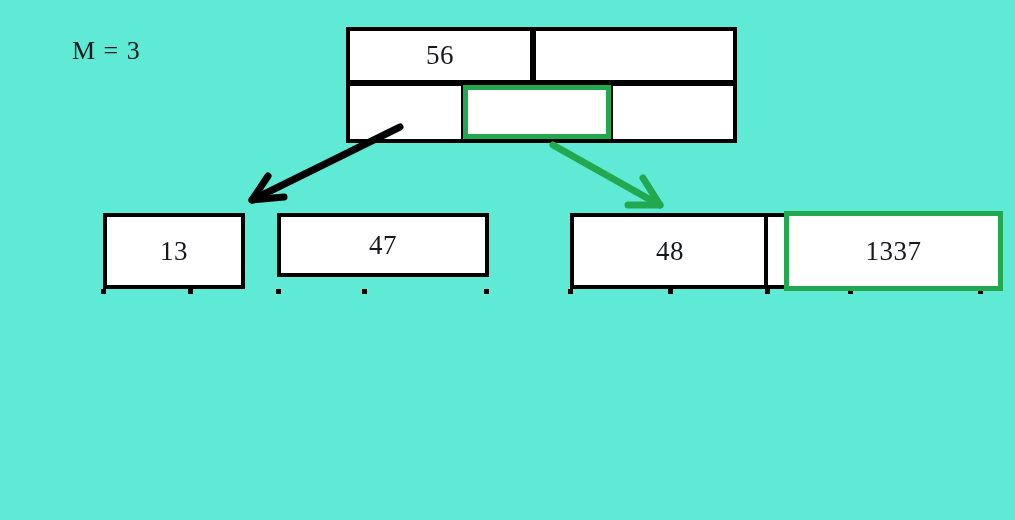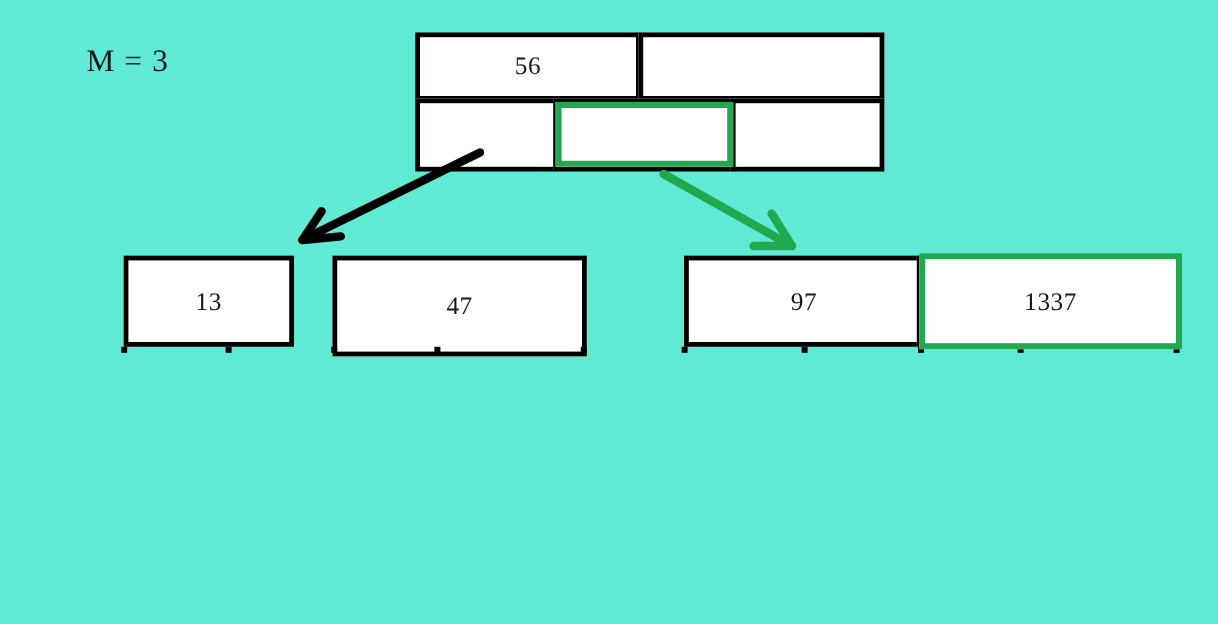--- a/index.html
+++ b/index.html
@@ -26,40 +26,40 @@
     border: 4px solid #000000;
     display: flex;
     align-items: center;
     justify-content: center;
   }
   .cell.green {
     border: 5px solid #22a84f;
     z-index: 6;
   }
   .cell-label {
-    font-size: 21px;
+    font-size: 27px;
     color: #16181c;
     line-height: 1;
     letter-spacing: 0.5px;
   }
 
   
   .root-top-left   { left: 346px; top: 27px;  width: 188px; height: 57px; }
   .root-top-right  { left: 532px; top: 27px;  width: 205px; height: 57px; }
   .root-bot-left   { left: 346px; top: 82px;  width: 119px; height: 61px; }
   .root-bot-mid    { left: 463px; top: 85px;  width: 148px; height: 54px; }
   .root-bot-right  { left: 609px; top: 82px;  width: 128px; height: 61px; }
 
   
   .leafL-c1 { left: 103px; top: 213px; width: 142px; height: 76px; }
-  .leafL-c2 { left: 277px; top: 213px; width: 212px; height: 84px; }
+  .leafL-c2 { left: 277px; top: 213px; width: 212px; height: 64px; }
 
   
   .leafR-c1 { left: 570px; top: 213px; width: 200px; height: 76px; }
-  .leafR-c2 { left: 766px; top: 211px; width: 219px; height: 80px; }
+  .leafR-c2 { left: 784px; top: 211px; width: 219px; height: 80px; }
 
   
   .mlabel {
     position: absolute;
     left: 72px;
     top: 36px;
     font-size: 26px;
     color: #16181c;
     white-space: nowrap;
     letter-spacing: 1px;
@@ -125,21 +125,21 @@
     </div>
     <div class="tick" style="left:101px; top:289px;"></div>
     <div class="tick" style="left:188px; top:289px;"></div>
     <div class="tick" style="left:276px; top:289px;"></div>
     <div class="tick" style="left:362px; top:289px;"></div>
     <div class="tick" style="left:484px; top:289px;"></div>
   </div>
 
   <div>
     <div class="cell leafR-c1">
-      <span class="cell-label">97</span>
+      <span class="cell-label">48</span>
     </div>
 
     <div class="cell" style="left:764px; top:213px; width:219px; height:76px; border-color:#000000;"></div>
 
     <div class="cell green leafR-c2">
       <span class="cell-label">1337</span>
     </div>
 
     <div class="tick" style="left:568px; top:289px;"></div>
     <div class="tick" style="left:668px; top:289px;"></div>

